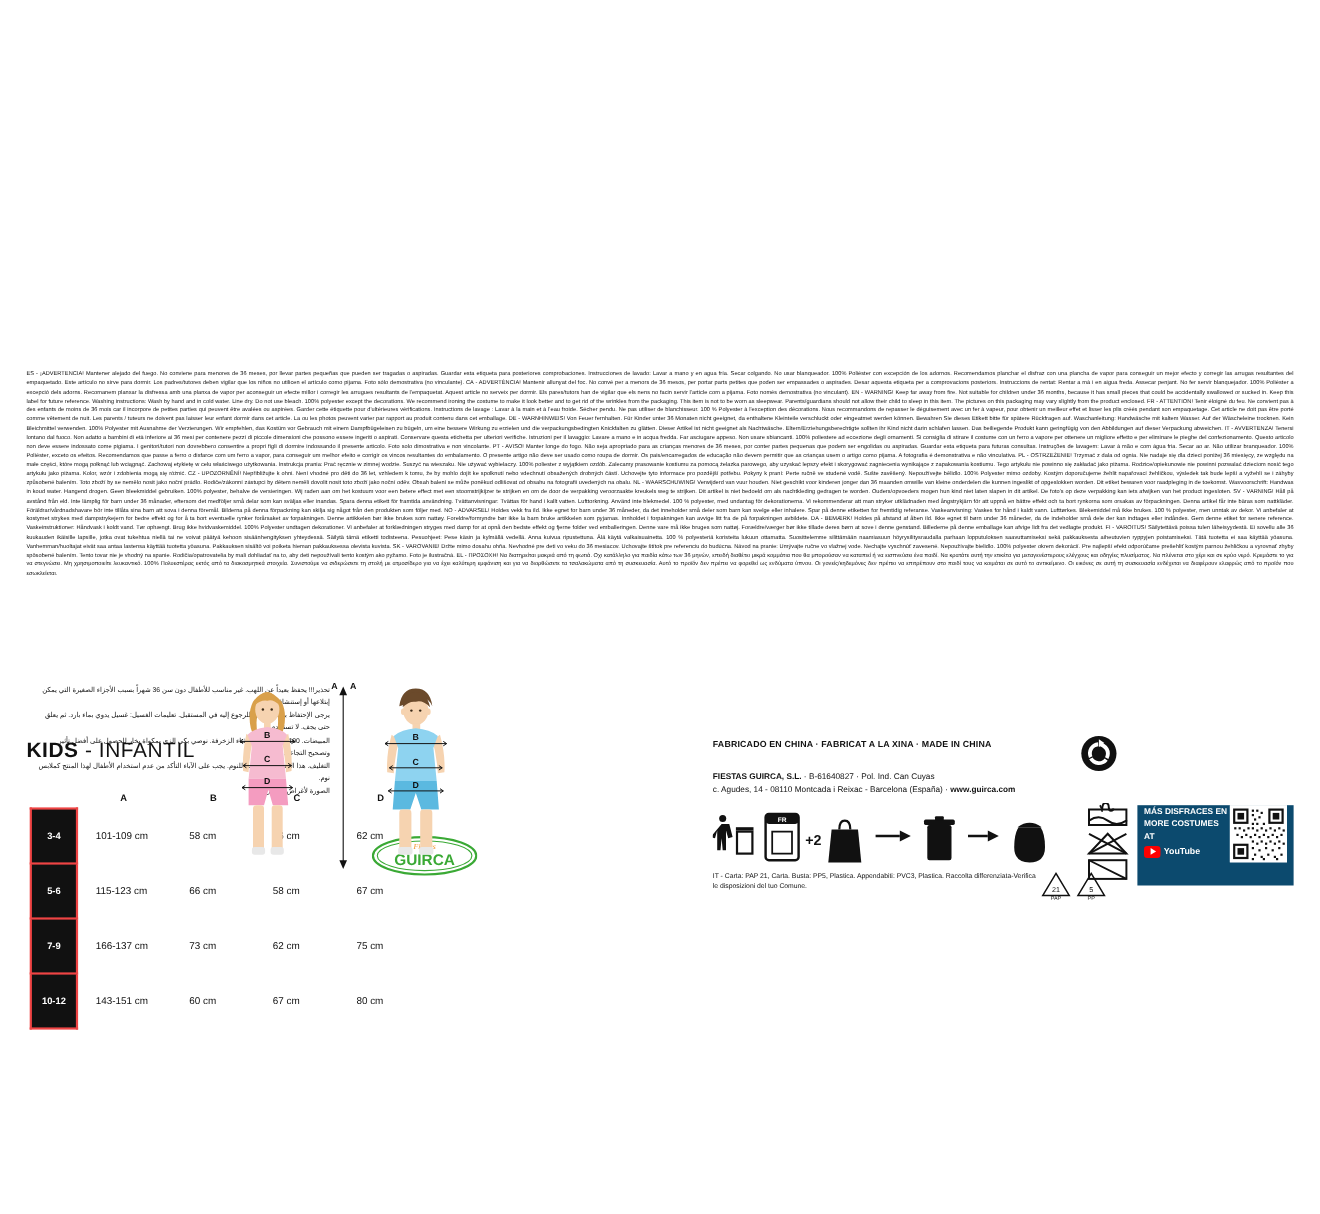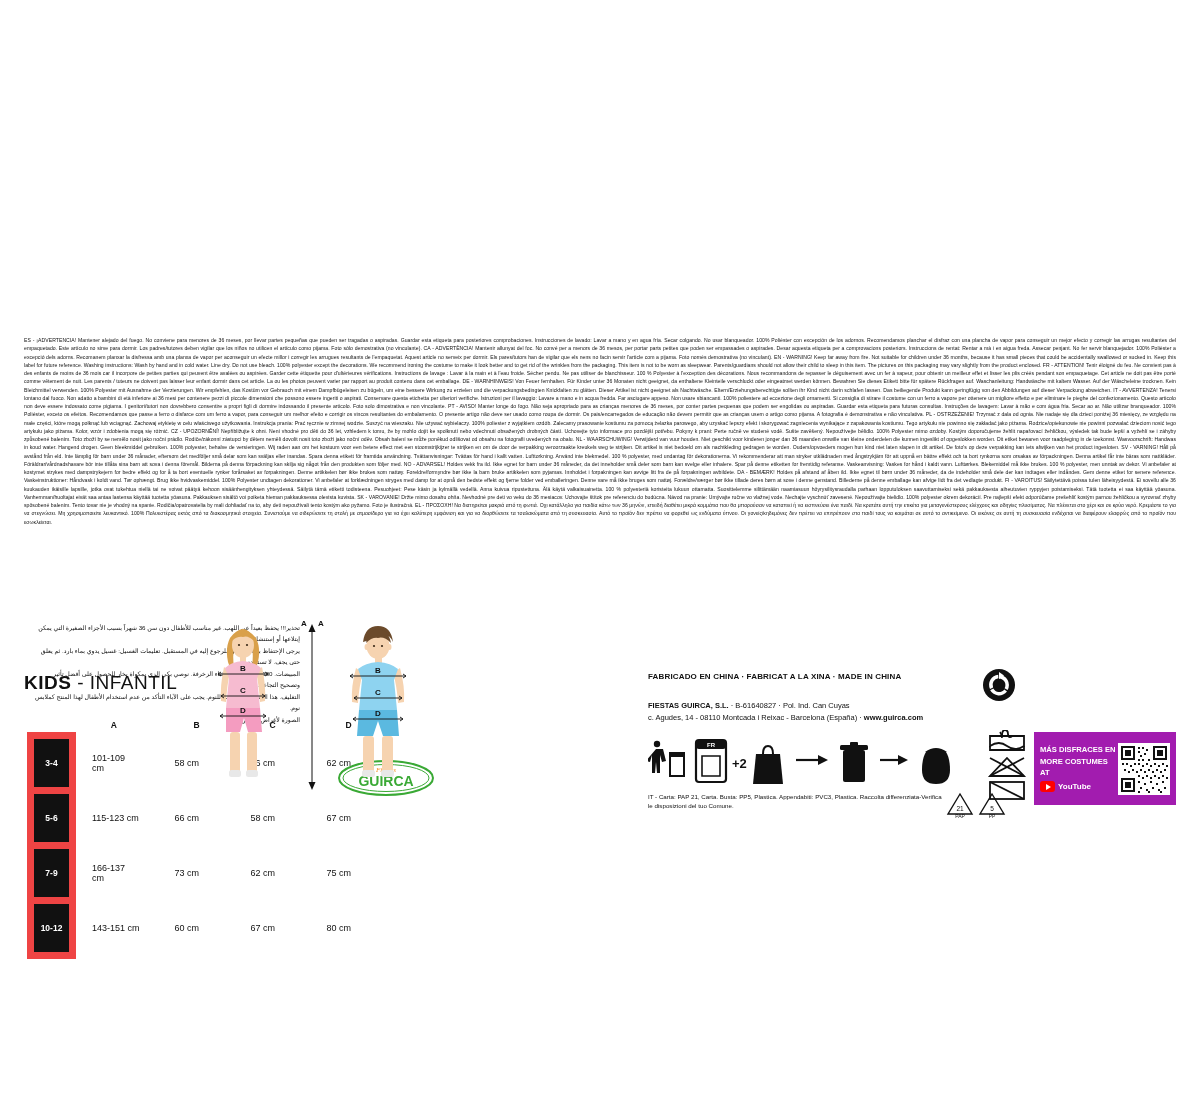--- a/index.html
+++ b/index.html
@@ -72,21 +72,21 @@
     color:#111;
     text-align:left;
   }
   .size-table td.age {
     background:#111;
     color:#fff;
     font-weight:bold;
     font-size:8.5px;
     text-align:center;
     padding:19px 5px;
-    border:7px solid #ef4444;
+    border:2px solid #ef4444;
   }
   .size-table tr { height:19px; }
 
   
   .guirca-logo {
     position:absolute;
     left:338px; top:758px;
     width:96px; height:40px;
   }
 
@@ -124,24 +124,23 @@
 
   
   .care-icons { position:absolute; left:986px; top:730px; width:60px; height:70px; }
   .mobius { position:absolute; left:982px; top:668px; width:34px; height:34px; }
 
   
   .yt-box {
     position:absolute;
     left:1034px; top:732px;
     width:142px; height:73px;
-    background:#a21caf;
+    background:#0c4a6e;
     color:#fff;
     display:flex;
-    align-items:center;
     padding:0 6px;
   }
   .yt-text { flex:1; font-size:7.6px; font-weight:bold; line-height:1.5; }
   .yt-logo-row { display:flex; align-items:center; gap:3px; margin-top:2px; }
   .yt-play {
     width:15px; height:11px; background:#FF0000; border-radius:3px;
     display:inline-flex; align-items:center; justify-content:center;
   }
   .yt-play::after {
     content:""; width:0;height:0;

